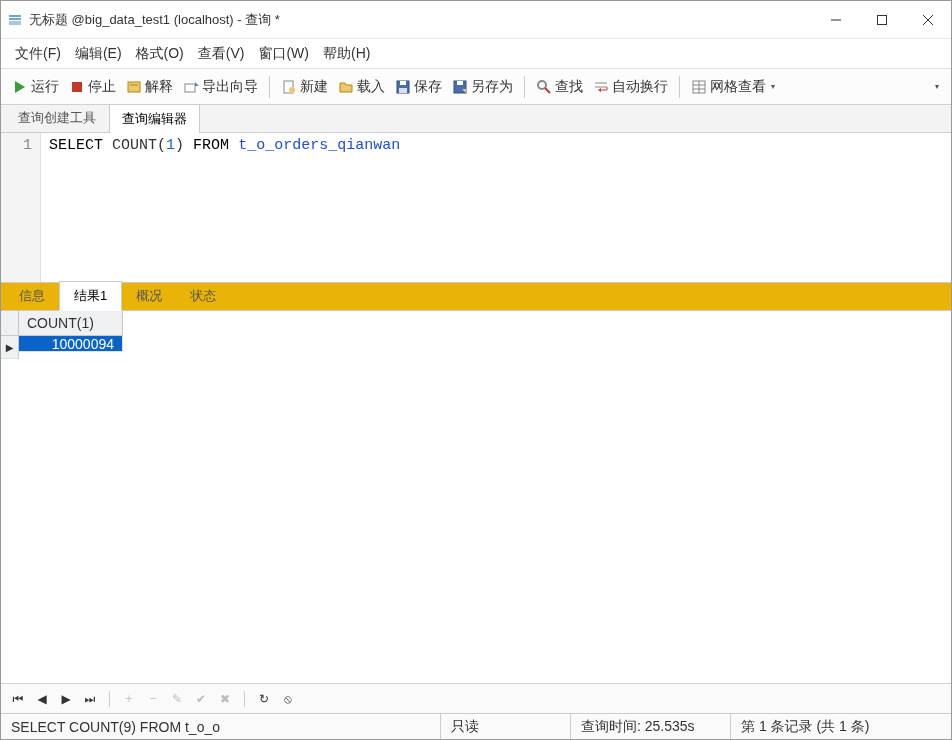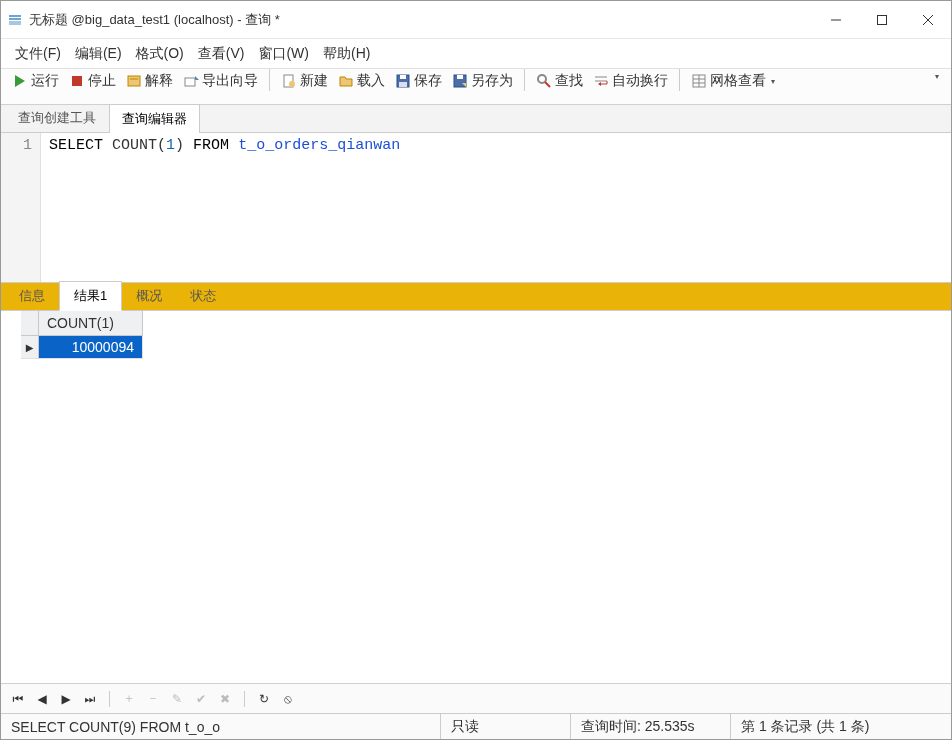--- a/index.html
+++ b/index.html
@@ -11,21 +11,21 @@
 .titlebar .appicon { width: 16px; height: 16px; margin-right: 6px; }
 .titlebar .title { flex: 1; font-size: 13px; color: #333; }
 .titlebar .winbtns { display: flex; }
 .winbtn { width: 46px; height: 29px; display: flex; align-items: center; justify-content: center; font-size: 11px; color: #333; }
 
 
 .menubar { height: 30px; display: flex; align-items: center; padding: 0 8px; gap: 2px; border-bottom: 1px solid #e0e0e0; }
 .menuitem { padding: 4px 6px; font-size: 14px; cursor: default; }
 
 
-.toolbar { height: 36px; display: flex; align-items: flex-start; padding: 0 6px; border-bottom: 1px solid #d0d0d0; background: #fcfcfc; }
+.toolbar { height: 36px; display: flex; align-items: center; padding: 0 6px; border-bottom: 1px solid #d0d0d0; background: #fcfcfc; }
 .tbtn { display: flex; align-items: center; gap: 3px; padding: 3px 5px; font-size: 14px; color: #333; cursor: default; }
 .ticon { width: 16px; height: 16px; display: inline-block; }
 .tsep { width: 1px; height: 22px; background: #ccc; margin: 0 6px; }
 .tdrop { width: 8px; height: 14px; display: inline-flex; align-items: center; justify-content: center; color: #555; font-size: 8px; }
 .toolbar-spacer { flex: 1; }
 .toolbar-end { display: flex; align-items: center; padding-right: 4px; }
 
 
 .editor-tabs { height: 28px; display: flex; align-items: flex-end; background: #f3f3f3; border-bottom: 1px solid #ccc; padding-left: 4px; }
 .etab { padding: 5px 12px; font-size: 13px; color: #555; border: 1px solid transparent; border-bottom: none; cursor: default; }
@@ -40,27 +40,27 @@
 .num { color: #1565c0; }
 .tbl { color: #1d4ed8; }
 
 
 .result-tabs { height: 28px; display: flex; align-items: flex-end; background: #eab308; border-bottom: 1px solid #ccc; padding-left: 4px; }
 .rtab { padding: 5px 14px; font-size: 13px; color: #555; cursor: default; }
 .rtab.active { background: #fff; border: 1px solid #ccc; border-bottom: 1px solid #fff; position: relative; top: 1px; color: #000; }
 
 
 .grid-wrap { flex: 1; background: #fff; overflow: auto; position: relative; }
-.grid { display: inline-block; padding-left: 20px; }
+.grid { display: inline-block; }
 .grid-header { display: flex; }
 .corner { width: 18px; height: 25px; background: #eef0f2; border-right: 1px solid #c8c8c8; border-bottom: 1px solid #c8c8c8; }
 .colhead { min-width: 104px; height: 25px; background: #eef0f2; border-right: 1px solid #c8c8c8; border-bottom: 1px solid #c8c8c8; display: flex; align-items: center; padding: 0 8px; font-size: 14px; color: #333; }
 .grid-row { display: flex; }
 .rowhead { width: 18px; height: 23px; background: #eef0f2; border-right: 1px solid #c8c8c8; border-bottom: 1px solid #e0e0e0; display: flex; align-items: center; justify-content: center; font-size: 10px; color: #333; }
-.cell { min-width: 104px; height: 23px; border-right: 1px solid #e0e0e0; border-bottom: 1px solid #e0e0e0; display: flex; align-items: center; justify-content: flex-end; padding: 0 8px; font-size: 14px; }
+.cell { min-width: 104px; height: 16px; border-right: 1px solid #e0e0e0; border-bottom: 1px solid #e0e0e0; display: flex; align-items: center; justify-content: flex-end; padding: 0 8px; font-size: 14px; }
 .cell.selected { background: #0a64c8; color: #fff; }
 
 
 .navbar { height: 30px; display: flex; align-items: center; padding: 0 8px; gap: 6px; border-top: 1px solid #d0d0d0; background: #fafafa; }
 .navbtn { width: 18px; height: 18px; display: flex; align-items: center; justify-content: center; font-size: 12px; color: #333; cursor: default; }
 .navbtn.disabled { color: #bbb; }
 .navsep { width: 1px; height: 16px; background: #ccc; margin: 0 4px; }
 
 
 .statusbar { height: 26px; display: flex; align-items: center; border-top: 1px solid #ccc; font-size: 14px; color: #333; background: #fafafa; }

